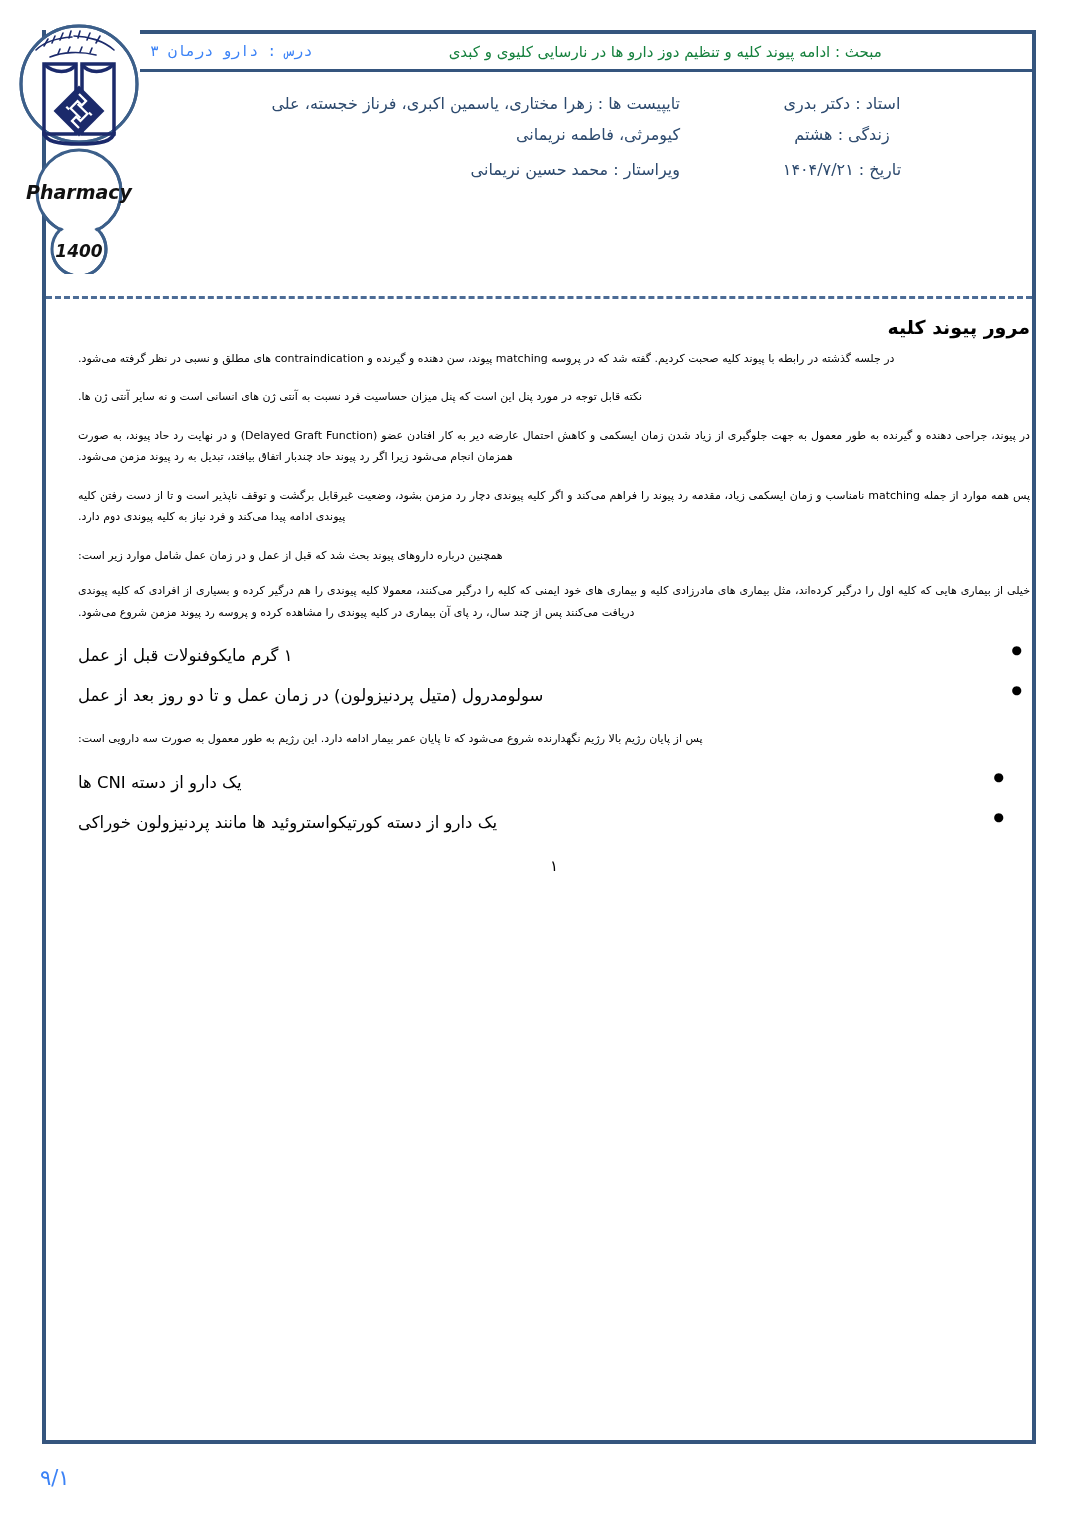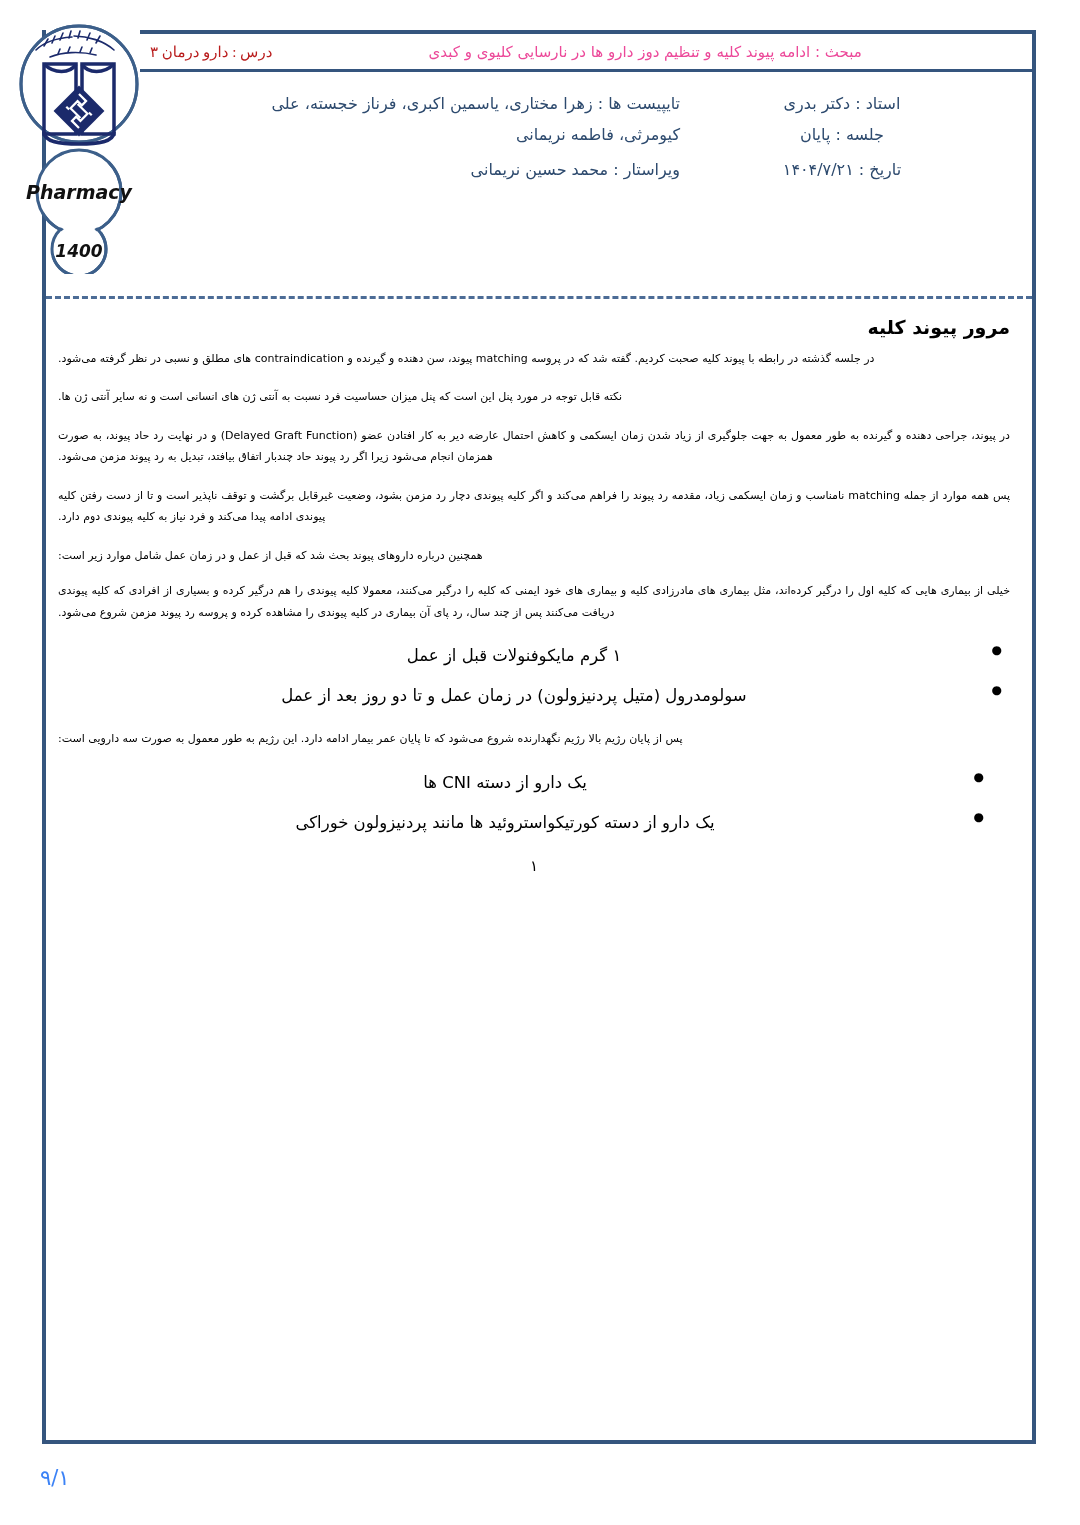--- a/index.html
+++ b/index.html
@@ -48,29 +48,29 @@
     width: 892px;
     height: 38px;
     border-bottom: 3px solid #35557e;
     box-sizing: border-box;
     display: flex;
     align-items: center;
     padding: 0 14px 0 10px;
   }
   .header-course {
     font-size: 15px;
-    color: #b91c1c;
+    color: #3b82f6;
     white-space: nowrap;
-    font-family: Liberation Serif, serif;
+    font-family: Liberation Mono, monospace;
   }
   .header-topic {
     flex: 1;
     text-align: center;
     font-size: 15px;
-    color: #ec4899;
+    color: #15803d;
     white-space: nowrap;
     font-family: "DejaVu Sans", sans-serif;
   }
 
   
   .meta-block {
     position: absolute;
     left: 150px;
     top: 92px;
     width: 880px;
@@ -117,21 +117,21 @@
     position: absolute;
     left: 14px;
     top: 14px;
     width: 130px;
     height: 260px;
   }
 
   
   .content {
     position: absolute;
-    left: 58px;
+    left: 78px;
     top: 316px;
     width: 952px;
     text-align: justify;
     direction: rtl;
   }
   .sec-title {
     font-size: 19px;
     font-weight: bold;
     text-align: right;
     margin: 0 0 10px 0;
@@ -149,21 +149,21 @@
   p.para.tight { margin-bottom: 14px; }
 
   ul.bullets {
     list-style: none;
     margin: 4px 0 16px 0;
     padding: 0;
   }
   ul.bullets li {
     font-size: 16.5px;
     line-height: 1.95;
-    text-align: center;
+    text-align: left;
     padding-right: 40px;
     position: relative;
     margin-bottom: 8px;
     font-family: "DejaVu Sans", sans-serif;
   }
   ul.bullets li::before {
     content: "\25CF";
     position: absolute;
     right: 8px;
     top: -1px;
@@ -201,21 +201,21 @@
   <span class="header-topic">مبحث : ادامه پیوند کلیه و تنظیم دوز دارو ها در نارسایی کلیوی و کبدی</span>
   <span class="header-course">درس : دارو درمان ۳</span>
 </div>
 
 <div class="meta-block">
   <div class="meta-row">
     <div class="meta-left">استاد : دکتر بدری</div>
     <div class="meta-right">تایپیست ها : زهرا مختاری، یاسمین اکبری، فرناز خجسته، علی</div>
   </div>
   <div class="meta-row r2">
-    <div class="meta-left">جلسه : پایان</div>
+    <div class="meta-left">زندگی : هشتم</div>
     <div class="meta-right-cont">کیومرثی، فاطمه نریمانی</div>
   </div>
   <div class="meta-row">
     <div class="meta-left">تاریخ : ۱۴۰۴/۷/۲۱</div>
     <div class="meta-right">ویراستار : محمد حسین نریمانی</div>
   </div>
 </div>
 
 <div class="dashed-sep"></div>
 

